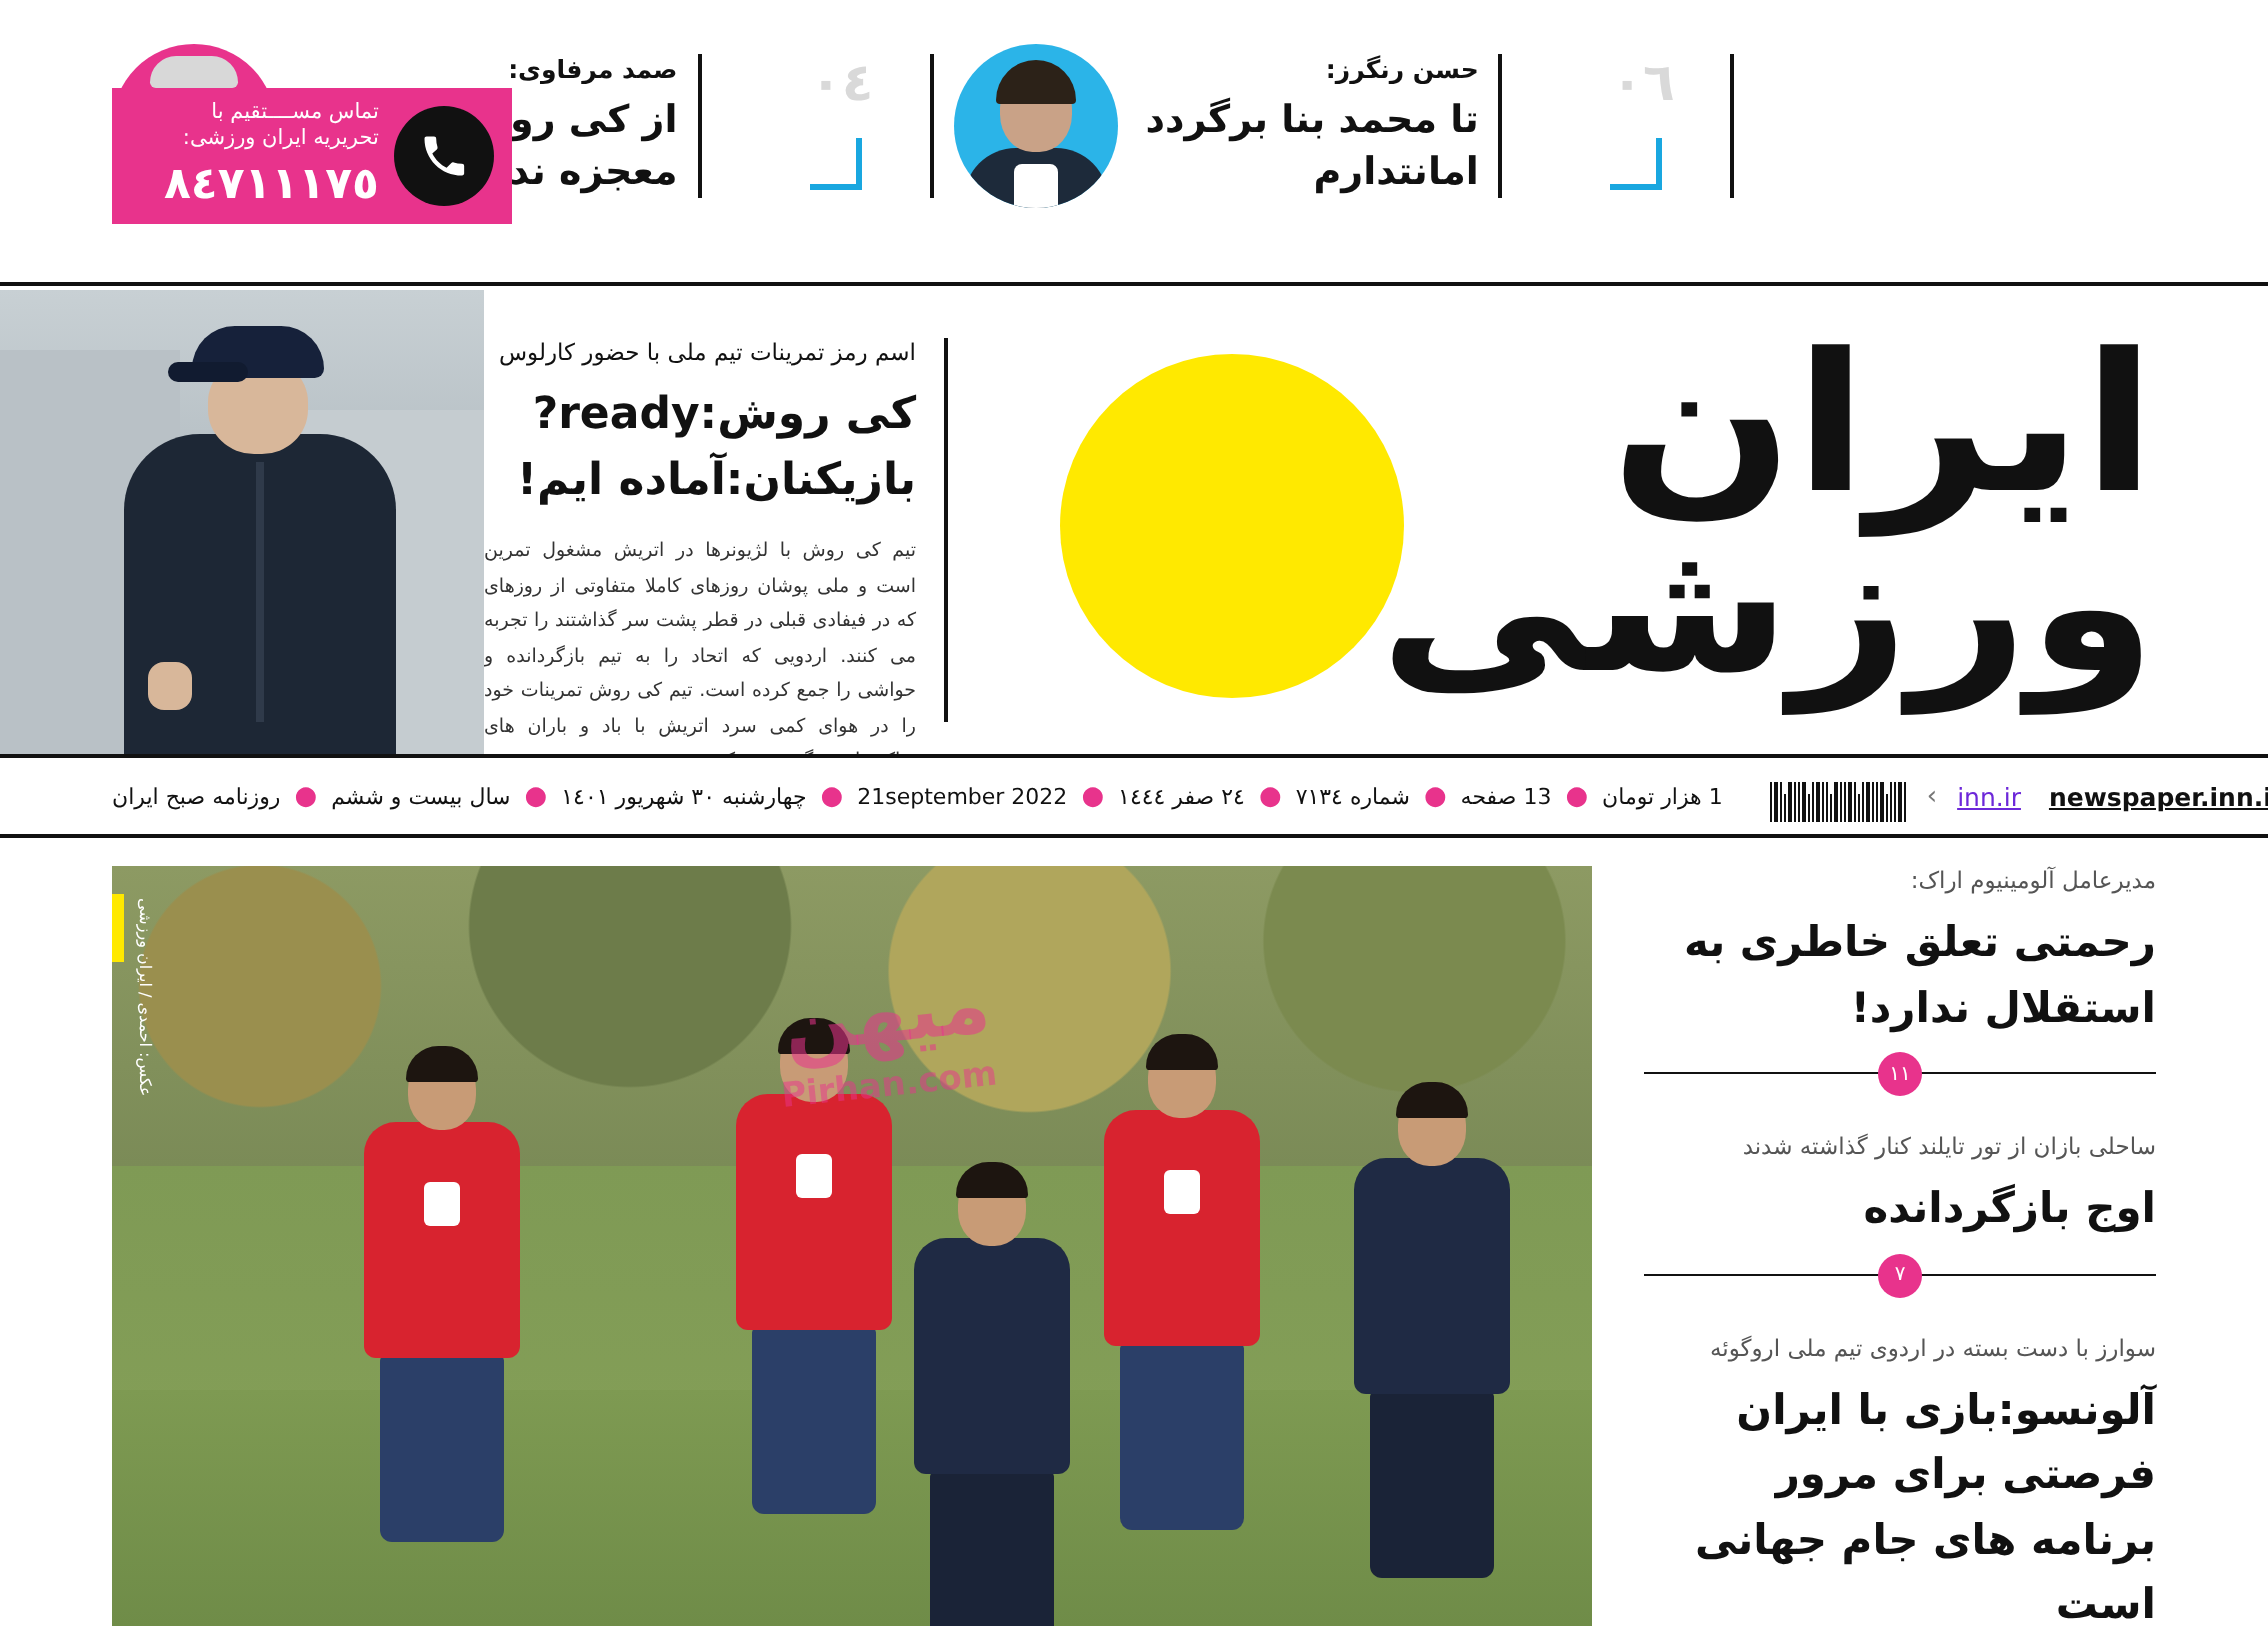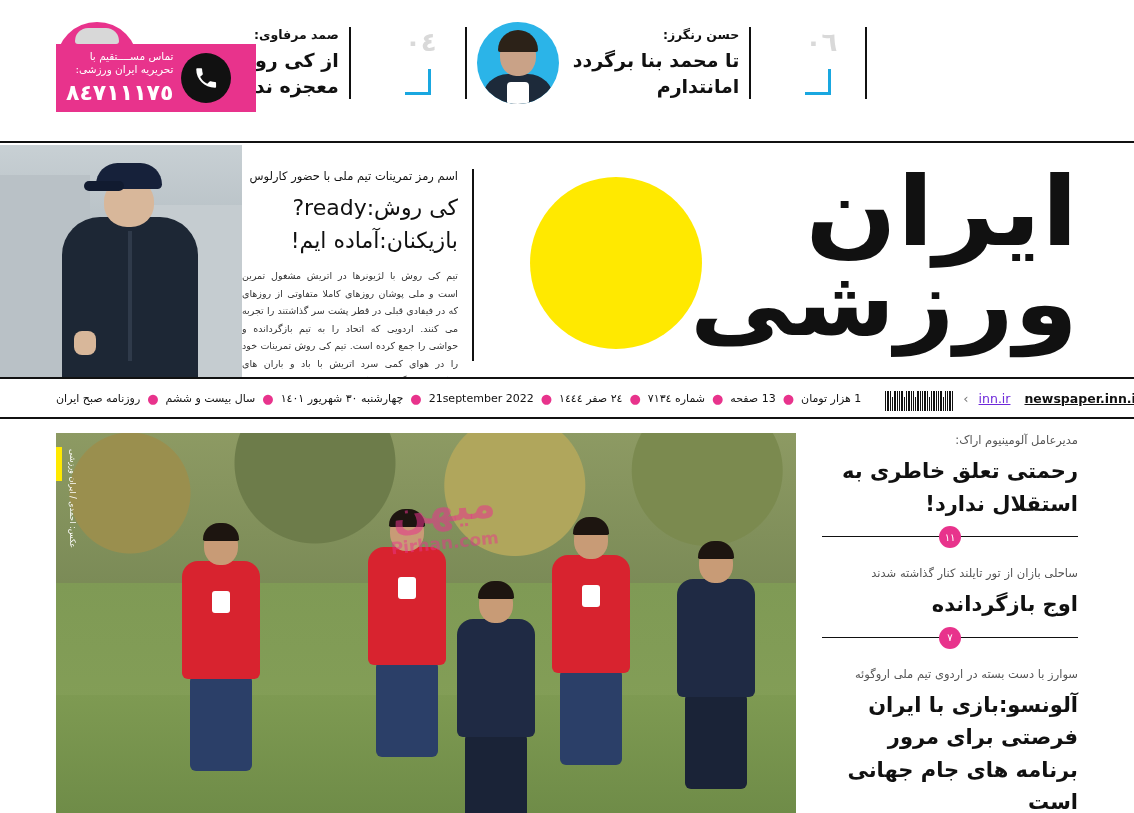--- a/index.html
+++ b/index.html
@@ -88,21 +88,21 @@
     border-right: 3px solid #19a7e0; border-bottom: 3px solid #19a7e0;
   }
   .vrule { width: 2px; height: 72px; background: #111; margin: 0 10px; flex: 0 0 auto; }
 
   
   .contact {
     position: absolute; top: 44px; left: 56px;
     width: 200px; height: 68px;
     background: #e8338c; color: #fff;
     display: flex; flex-direction: row-reverse; align-items: center;
-    padding: 0 10px; gap: 8px;
+    padding: 0 26px; gap: 8px;
   }
   .contact-text { text-align: right; direction: rtl; line-height: 1.25; }
   .contact-line { font-size: 10.5px; }
   .contact-num { font-size: 22px; font-weight: bold; margin-top: 3px; letter-spacing: 0.5px; }
   .phone-circle {
     width: 50px; height: 50px; border-radius: 50%; background: #111;
     display: flex; align-items: center; justify-content: center; flex: 0 0 auto;
   }
   .phone-circle svg { width: 26px; height: 26px; fill: #fff; }
 
@@ -129,21 +129,21 @@
   }
 
   .lead-box {
     position: absolute; top: 24px; right: 660px;
     width: 232px; height: 192px;
     border-right: 2px solid #111;
     padding-right: 14px; direction: rtl; text-align: right;
   }
   .lead-kicker { font-size: 11.5px; color: #111; margin-bottom: 8px; }
   .lead-title {
-    font-size: 22px; font-weight: normal; color: #111; line-height: 1.5;
+    font-size: 22px; font-weight: bold; color: #111; line-height: 1.5;
   }
   .lead-title .en { direction: ltr; display: inline-block; }
   .lead-body {
     margin-top: 10px; font-size: 9.5px; line-height: 1.85; color: #333;
     text-align: justify;
   }
 
   .coach-photo {
     position: absolute; top: 0; left: 0; width: 242px; height: 232px;
     overflow: hidden; background: linear-gradient(170deg,#cfd6da 0%,#aeb7bd 45%,#8f9aa1 100%);

